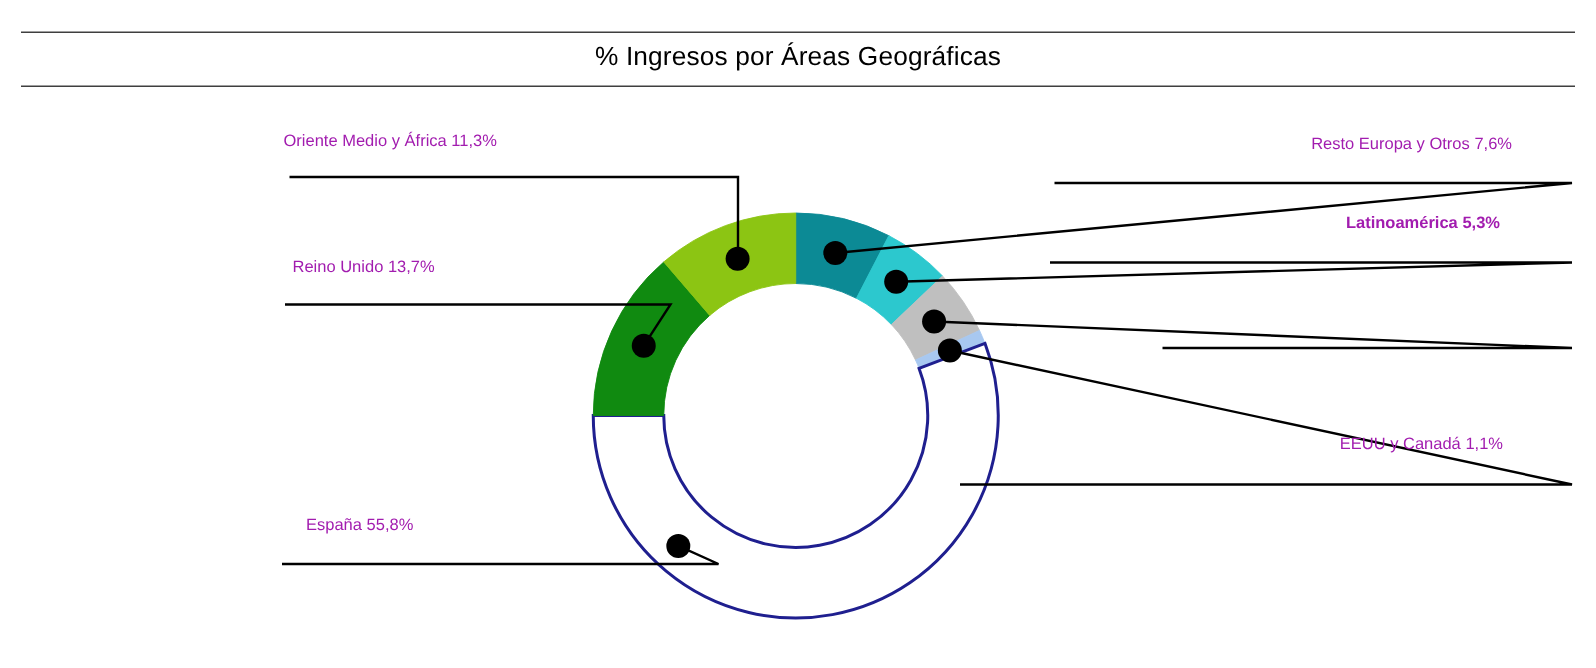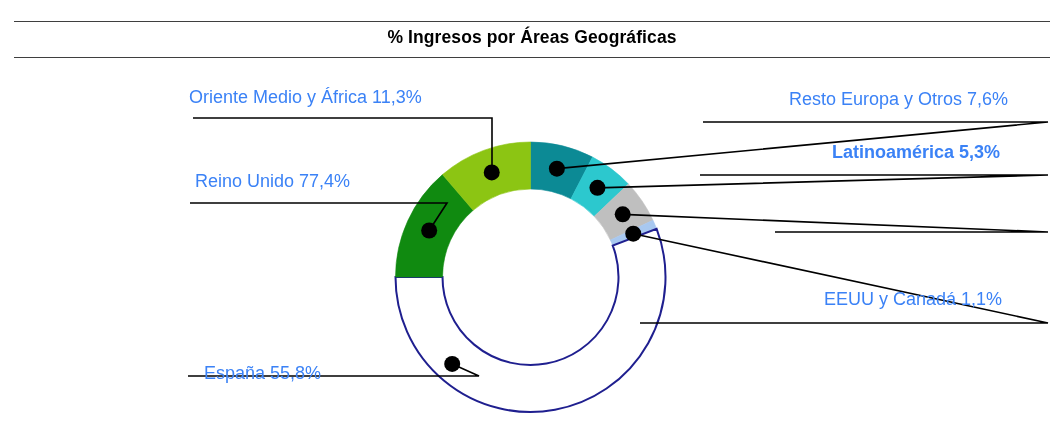--- a/index.html
+++ b/index.html
@@ -27,35 +27,35 @@
   }
   #rule-top { top: 21px; }
   #rule-bottom { top: 57px; }
   #chart-title {
     position: absolute;
     left: 0;
     top: 27px;
     width: 1064px;
     text-align: center;
     font-size: 17.5px;
-    font-weight: bold;
+    font-weight: normal;
     color: #000000;
     letter-spacing: 0.1px;
   }
   #donut-svg {
     position: absolute;
     left: 0;
     top: 0;
     width: 1064px;
     height: 445px;
   }
   .callout-label {
     position: absolute;
-    font-size: 18px;
-    color: #3b82f6;
+    font-size: 11px;
+    color: #a21caf;
     white-space: nowrap;
     line-height: 1.1;
   }
   .lbl-left  { text-align: left; }
   .lbl-right { text-align: right; }
 </style>
 </head>
 <body>
 
 <div id="page">
@@ -86,20 +86,20 @@
         <path d="M 700 175 L 1048 175 L 597.446855123836 187.8351605786894" fill="none" stroke="#000000" stroke-width="1.6"></path>
         <circle cx="597.446855123836" cy="187.8351605786894" r="8" fill="#000000"></circle>
         <path d="M 775 232 L 1048 232 L 622.7194840316137 214.32770336948744" fill="none" stroke="#000000" stroke-width="1.6"></path>
         <circle cx="622.7194840316137" cy="214.32770336948744" r="8" fill="#000000"></circle>
         <path d="M 640 323 L 1048 323 L 633.2424377515971 233.68439675060267" fill="none" stroke="#000000" stroke-width="1.6"></path>
         <circle cx="633.2424377515971" cy="233.68439675060267" r="8" fill="#000000"></circle>
       </g>
   </svg>
 
   <div class="callout-label lbl-left" style="left:189px; top:88px;">Oriente Medio y África 11,3%</div>
-  <div class="callout-label lbl-left" style="left:195px; top:172px;">Reino Unido 77,4%</div>
-  <div class="callout-label lbl-left" style="left:204px; top:364px;text-align:center;">España 55,8%</div>
+  <div class="callout-label lbl-left" style="left:195px; top:172px;">Reino Unido 13,7%</div>
+  <div class="callout-label lbl-left" style="left:204px; top:344px;text-align:center;">España 55,8%</div>
 
   <div class="callout-label lbl-right" style="right:56px; top:90px;text-align:right;">Resto Europa y Otros 7,6%</div>
   <div class="callout-label lbl-right" style="right:64px; top:143px;font-weight:bold;">Latinoamérica 5,3%</div>
   <div class="callout-label lbl-right" style="right:62px; top:290px;margin-left:19px;">EEUU y Canadá 1,1%</div>
 
 </div>
 
 </body></html>

